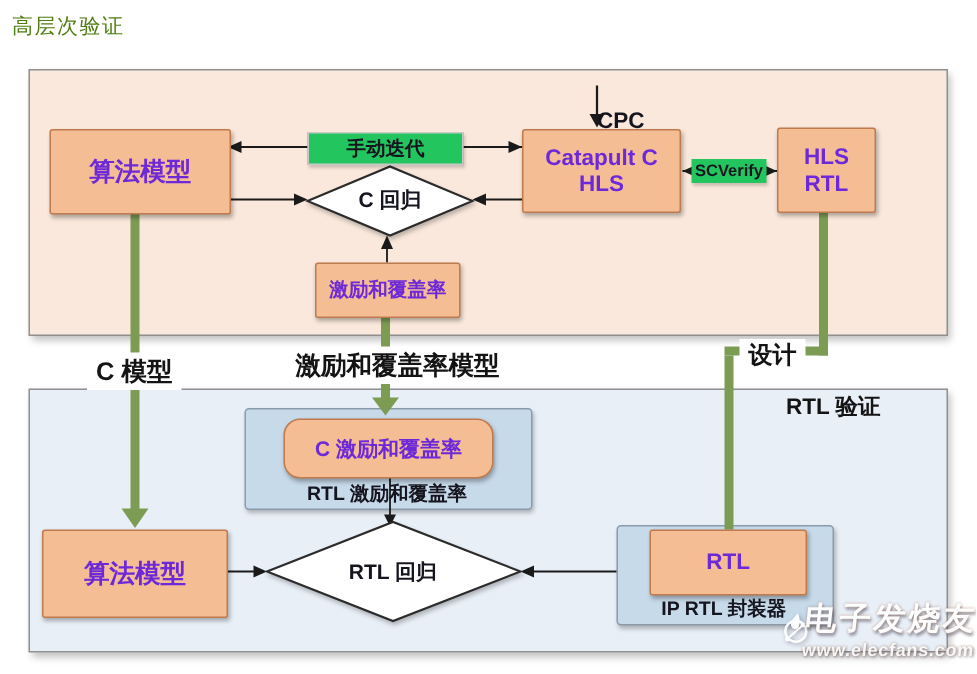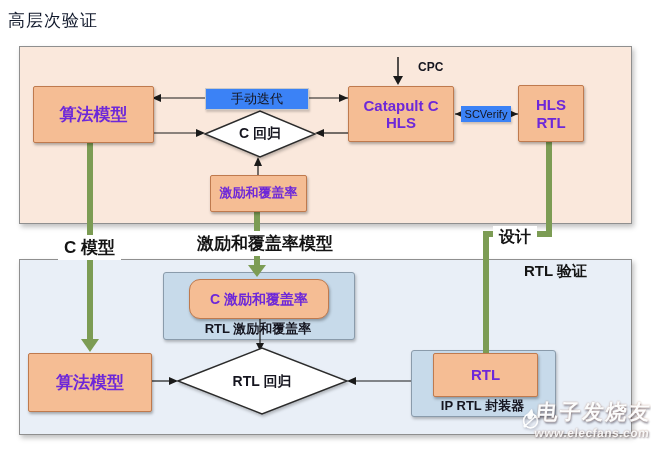--- a/index.html
+++ b/index.html
@@ -7,42 +7,42 @@
          font-family:"Liberation Sans","DejaVu Sans",sans-serif;}
   .abs{position:absolute;}
   .panel{position:absolute;border:1px solid #8f8f8f;box-shadow:2px 3px 5px rgba(0,0,0,0.25);z-index:1;}
   .panel-label{position:absolute;font-weight:bold;font-size:15px;color:#141414;z-index:4;white-space:nowrap;}
   .bluebox{position:absolute;background:#c7daea;border:1px solid #8a9bab;border-radius:3px;
            box-shadow:1px 2px 3px rgba(0,0,0,0.25);z-index:2;}
   .obox{position:absolute;background:#f5bd94;border:1px solid #bf7a4e;border-radius:2px;
         box-shadow:1px 2px 3px rgba(0,0,0,0.3);display:flex;flex-direction:column;
         align-items:center;justify-content:center;font-weight:bold;color:#6d28d9;z-index:4;
         line-height:1.15;text-align:center;}
-  .wlabel{position:absolute;background:#3b82f6;border:1px solid #c9c9c9;
+  .wlabel{position:absolute;background:#22c55e;border:1px solid #c9c9c9;
           box-shadow:1px 2px 2px rgba(0,0,0,0.18);display:flex;align-items:center;
-          justify-content:center;font-weight:normal;color:#15151f;z-index:4;}
+          justify-content:center;font-weight:bold;color:#15151f;z-index:4;}
   .flowlabel{position:absolute;background:#ffffff;font-weight:bold;color:#141414;z-index:4;
              white-space:nowrap;padding:1px 6px;}
   .dlabel{position:absolute;font-weight:bold;color:#15151f;z-index:4;text-align:center;white-space:nowrap;}
   svg.wires{position:absolute;left:0;top:0;z-index:3;}
   .shadowed{filter:drop-shadow(1px 2px 1.5px rgba(0,0,0,0.25));}
   #watermark{position:absolute;left:518px;top:391px;width:133px;height:56px;z-index:5;
              display:flex;align-items:center;opacity:0.95;}
   .wm-text{transform:skewX(-6deg);margin-left:-8px;}
   .wm-name{font-size:21px;font-weight:bold;color:#fdfdfd;letter-spacing:2px;white-space:nowrap;
            text-shadow:0 0 2px rgba(150,90,60,0.55),1px 2px 2px rgba(70,70,90,0.55);}
   .wm-url{font-size:12px;font-weight:bold;color:#f8f8f8;white-space:nowrap;letter-spacing:0.5px;
           text-shadow:0 0 2px rgba(150,90,60,0.5),1px 1px 2px rgba(70,70,90,0.55);}
 </style>
 </head>
 <body>
 
 <div id="stage">
 
-  <div class="abs" style="left:8px;top:9px;font-size:17px;color:#0f172a;letter-spacing:1px;z-index:4;">高层次验证</div>
+  <div class="abs" style="left:8px;top:9px;font-size:14px;color:#4d7c0f;letter-spacing:1px;z-index:4;">高层次验证</div>
 
   <div class="panel" style="left:19px;top:46px;width:611px;height:176px;background:#fae8dc;"></div>
 
   <div class="panel" style="left:19px;top:259px;width:611px;height:174px;background:#e9eff7;"></div>
   <div class="panel-label" style="left:524px;top:262px;">RTL 验证</div>
 
   <div class="bluebox" style="left:163px;top:272px;width:190px;height:66px;"></div>
   <div class="bluebox" style="left:411px;top:350px;width:143px;height:65px;"></div>
 
   <svg class="wires" width="651" height="449" viewBox="0 0 651 449">
@@ -121,21 +121,21 @@
   <div class="obox" style="left:210px;top:175px;width:95px;height:35px;font-size:13px;">
     <span>激励和覆盖率</span>
   </div>
 
   <div class="wlabel" style="left:205px;top:88px;width:102px;height:20px;font-size:13px;">
     <span>手动迭代</span>
   </div>
   <div class="wlabel" style="left:461px;top:106px;width:50px;height:16px;font-size:11px;border:none;">
     <span>SCVerify</span>
   </div>
-  <div class="dlabel" style="left:398px;top:60px;font-size:12px;margin-left:20px;">
+  <div class="dlabel" style="left:398px;top:72px;font-size:15px;">
     <span>CPC</span>
   </div>
 
   <div class="dlabel" style="left:212px;top:373px;width:100px;font-size:14px;">
     <span>RTL 回归</span>
   </div>
   <div class="dlabel" style="left:210px;top:125px;width:100px;font-size:14px;">
     <span>C 回归</span>
   </div>
 

